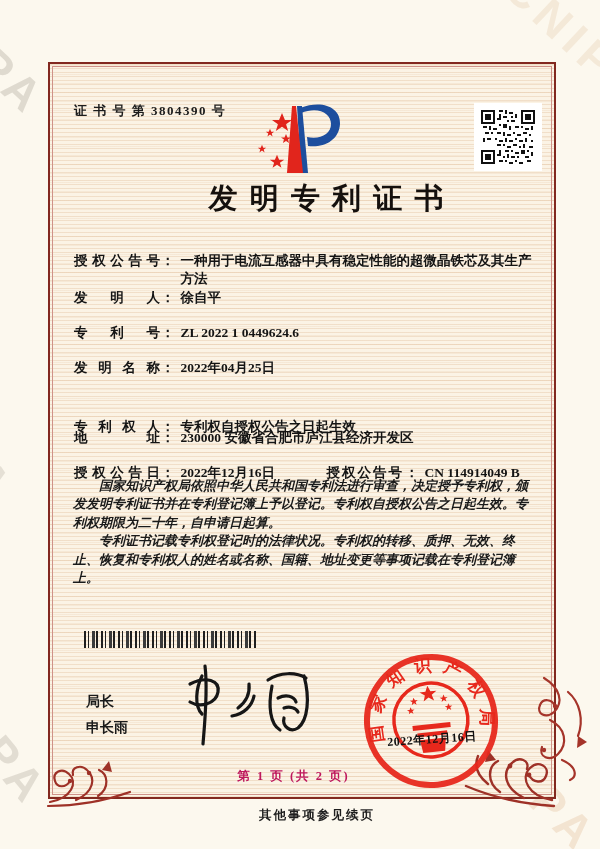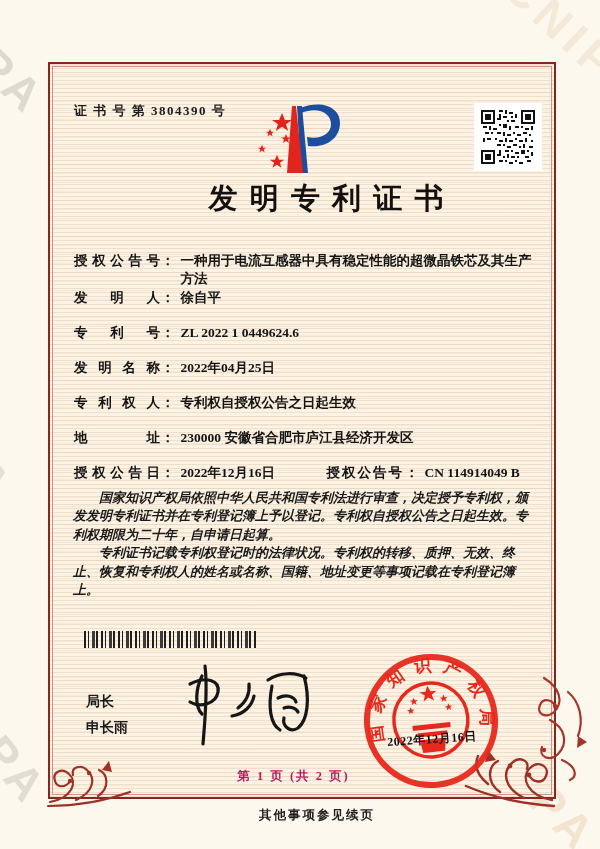--- a/index.html
+++ b/index.html
@@ -21,21 +21,21 @@
            letter-spacing:1.5px;color:#1c1c1c;}
   .title{position:absolute;left:48px;top:179px;width:556px;text-align:center;
          font-size:29px;font-weight:700;color:#15100d;letter-spacing:0.42em;text-indent:0.42em;}
   .row{position:absolute;left:74px;width:466px;display:flex;
        font-size:13.5px;line-height:18px;font-weight:700;color:#141414;}
   .flabel{flex:none;display:inline-block;width:86px;text-align:justify;text-align-last:justify;}
   .fcolon{flex:none;margin:0 6px 0 1px;}
   .fvalue{flex:1;}
   .v1{flex:none;display:inline-block;width:146px;}
   .flabel2{flex:none;letter-spacing:2px;}
-  .paras{position:absolute;left:73px;top:489px;width:462px;color:#1a1a1a;}
+  .paras{position:absolute;left:73px;top:477px;width:462px;color:#1a1a1a;}
   .paras p{margin:0;text-indent:2em;font-size:13px;line-height:1.42;font-style:italic;font-weight:600;}
   .barcode{position:absolute;left:84px;top:631px;width:172px;height:17px;
            background:repeating-linear-gradient(90deg,
              #1f1f1f 0 2px, transparent 2px 4px,
              #1f1f1f 4px 5px, transparent 5px 8px,
              #3a3a3a 8px 11px, transparent 11px 12px,
              #1f1f1f 12px 14px, transparent 14px 17px);}
   .issuer{position:absolute;left:86px;top:688px;
           font-family:"Liberation Sans","DejaVu Sans",sans-serif;
           font-size:14px;font-weight:700;color:#1b1b1b;line-height:26px;}
@@ -230,21 +230,21 @@
   <div class="row" style="top:324px;">
     <span class="flabel">专利号</span>
       <span class="fcolon">：</span>
       <span class="fvalue">ZL 2022 1 0449624.6</span>
   </div>
   <div class="row" style="top:359px;">
     <span class="flabel">发明名称</span>
       <span class="fcolon">：</span>
       <span class="fvalue">2022年04月25日</span>
   </div>
-  <div class="row" style="top:394px;">
+  <div class="row" style="top:418px;">
     <span class="flabel">专利权人</span>
       <span class="fcolon">：</span>
       <span class="fvalue">专利权自授权公告之日起生效</span>
   </div>
   <div class="row" style="top:429px;">
     <span class="flabel">地址</span>
       <span class="fcolon">：</span>
       <span class="fvalue">230000 安徽省合肥市庐江县经济开发区</span>
   </div>
   <div class="row" style="top:464px;">

